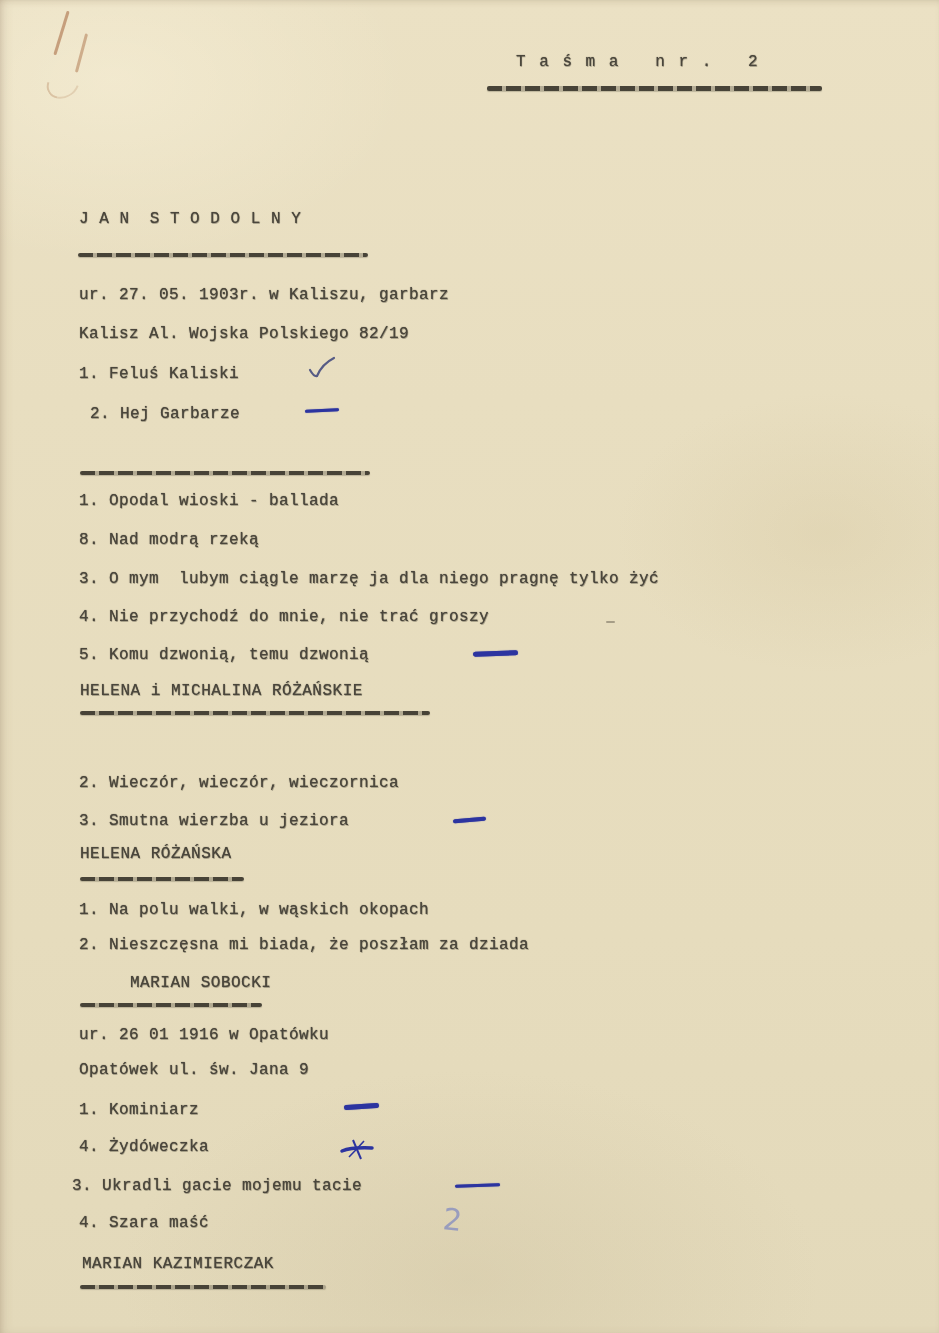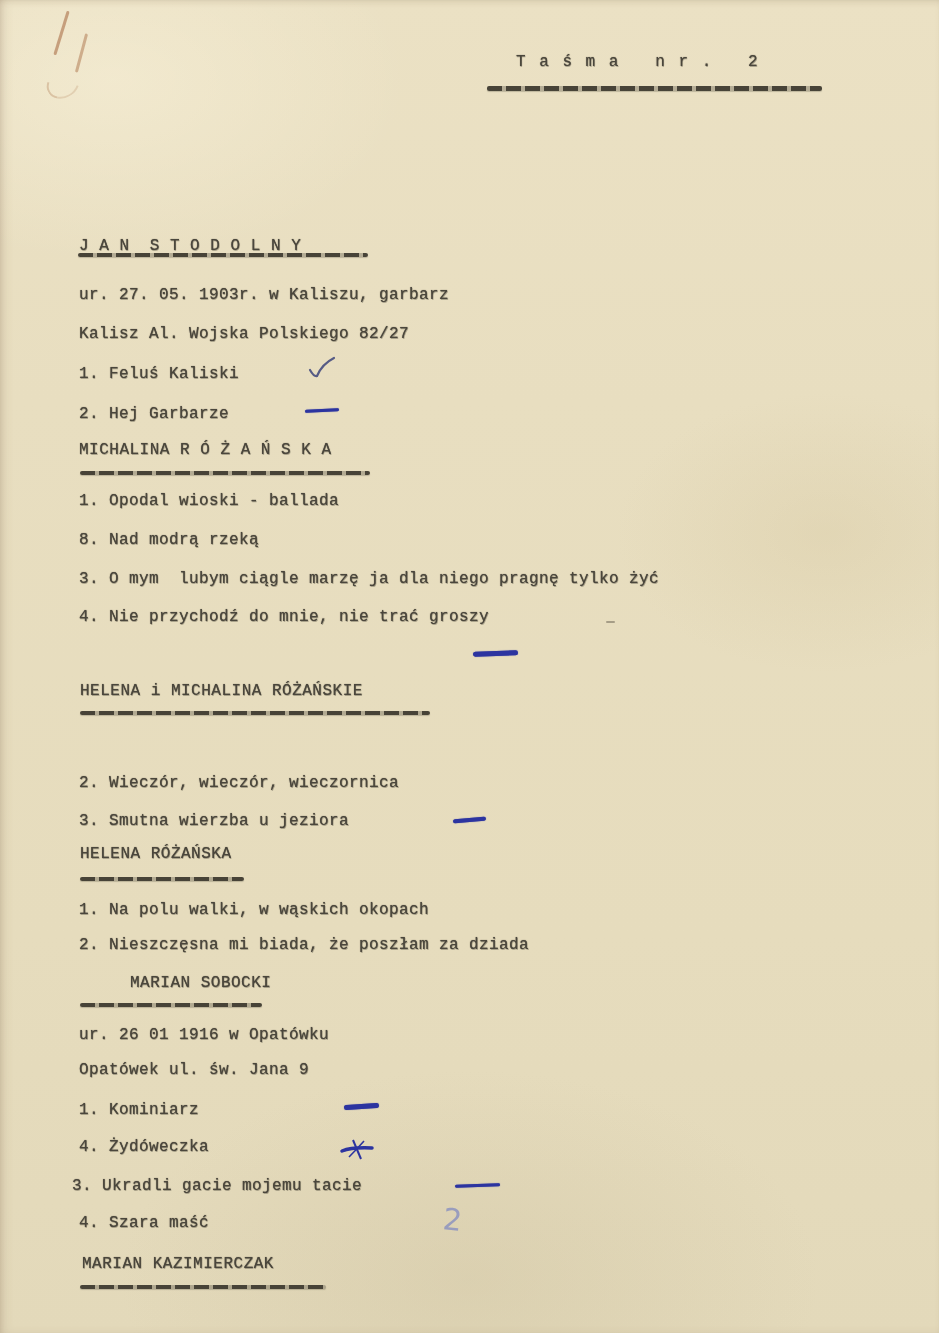--- a/index.html
+++ b/index.html
@@ -57,38 +57,38 @@
 
 <div class="paper">
 
   <div class="pen-stroke" style="left:60px;top:10px;height:46px;transform:rotate(17deg);opacity:0.55;"></div>
   <div class="pen-stroke" style="left:80px;top:33px;height:40px;transform:rotate(15deg);opacity:0.45;"></div>
   <div style="position:absolute;left:46px;top:70px;width:30px;height:24px;border:2px solid transparent;border-left-color:rgba(160,100,60,0.28);border-bottom-color:rgba(160,100,60,0.18);border-radius:50%;transform:rotate(-30deg);"></div>
 
   <div class="tline tape-title" style="left:516px;top:53px;">T a ś m a   n r .   2</div>
   <div class="uline" style="left:487px;top:86px;width:335px;height:5px;"></div>
 
-  <div class="tline heading" style="left:79px;top:237px;">J A N  S T O D O L N Y</div>
+  <div class="tline heading" style="left:79px;top:210px;">J A N  S T O D O L N Y</div>
   <div class="uline" style="left:78px;top:253px;width:290px;"></div>
   <div class="tline" style="left:79px;top:286px;">ur. 27. 05. 1903r. w Kaliszu, garbarz</div>
-  <div class="tline" style="left:79px;top:325px;">Kalisz Al. Wojska Polskiego 82/27</div>
+  <div class="tline" style="left:79px;top:325px;">Kalisz Al. Wojska Polskiego 82/19</div>
   <div class="tline" style="left:79px;top:365px;">1. Feluś Kaliski</div>
   <svg style="left:308px;top:357px;" width="28" height="24" viewBox="0 0 28 24">
     <path d="M2 13 Q6 20 9 19 Q14 7 26 1" fill="none" stroke="#565b85" stroke-width="2.2" stroke-linecap="round"></path>
   </svg>
-  <div class="tline" style="left:79px;top:405px;">2. Hej Garbarze</div>
+  <div class="tline" style="left:90px;top:405px;">2. Hej Garbarze</div>
   <div class="ink-dash" style="left:305px;top:409px;width:34px;height:3px;transform:rotate(-3deg);"></div>
 
-  <div class="tline heading" style="left:79px;top:441px;">MICHALINA R Ó Ż A Ń S K A</div>
   <div class="uline" style="left:80px;top:471px;width:290px;"></div>
   <div class="tline" style="left:79px;top:492px;">1. Opodal wioski - ballada</div>
   <div class="tline" style="left:79px;top:531px;">8. Nad modrą rzeką</div>
   <div class="tline" style="left:79px;top:570px;">3. O mym  lubym ciągle marzę ja dla niego pragnę tylko żyć</div>
   <div class="tline" style="left:79px;top:608px;">4. Nie przychodź do mnie, nie trać groszy</div>
   <div class="stray" style="left:606px;top:621px;width:9px;height:2px;"></div>
+  <div class="tline" style="left:79px;top:646px;">5. Komu dzwonią, temu dzwonią</div>
   <div class="ink-dash" style="left:473px;top:651px;width:45px;height:5px;transform:rotate(-2deg);"></div>
 
   <div class="tline heading" style="left:80px;top:682px;">HELENA i MICHALINA RÓŻAŃSKIE</div>
   <div class="uline" style="left:80px;top:711px;width:350px;"></div>
   <div class="tline" style="left:79px;top:774px;">2. Wieczór, wieczór, wieczornica</div>
   <div class="tline" style="left:79px;top:812px;">3. Smutna wierzba u jeziora</div>
   <div class="ink-dash" style="left:453px;top:818px;width:33px;height:4px;transform:rotate(-5deg);"></div>
 
   <div class="tline heading" style="left:80px;top:845px;">HELENA RÓŻAŃSKA</div>
   <div class="uline" style="left:80px;top:877px;width:164px;"></div>

